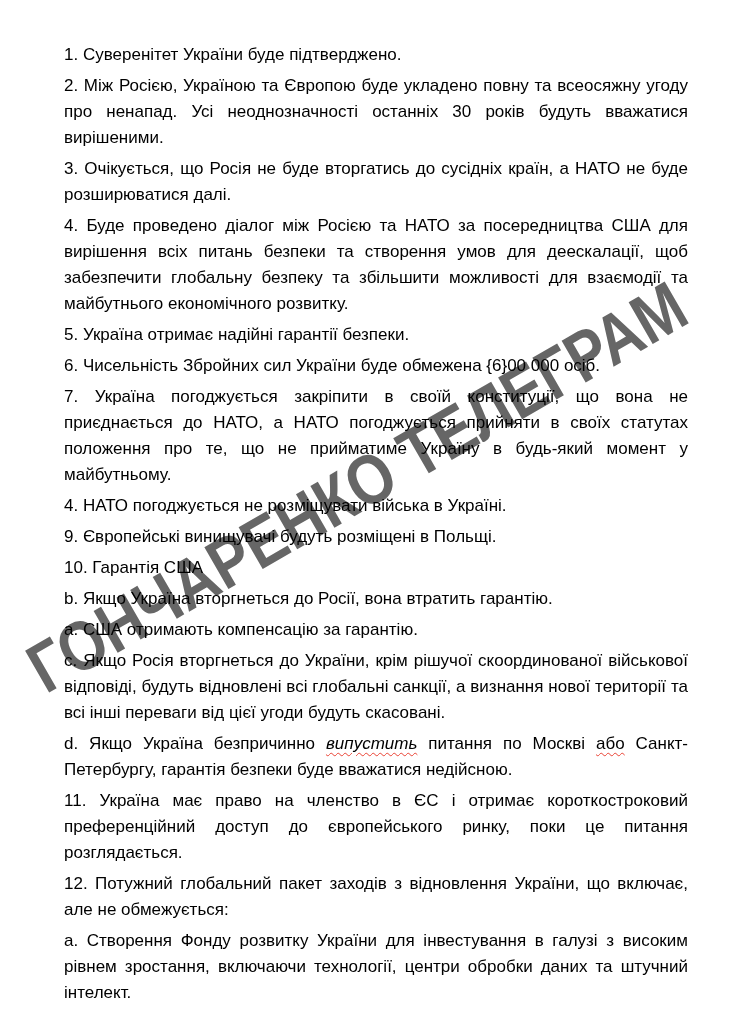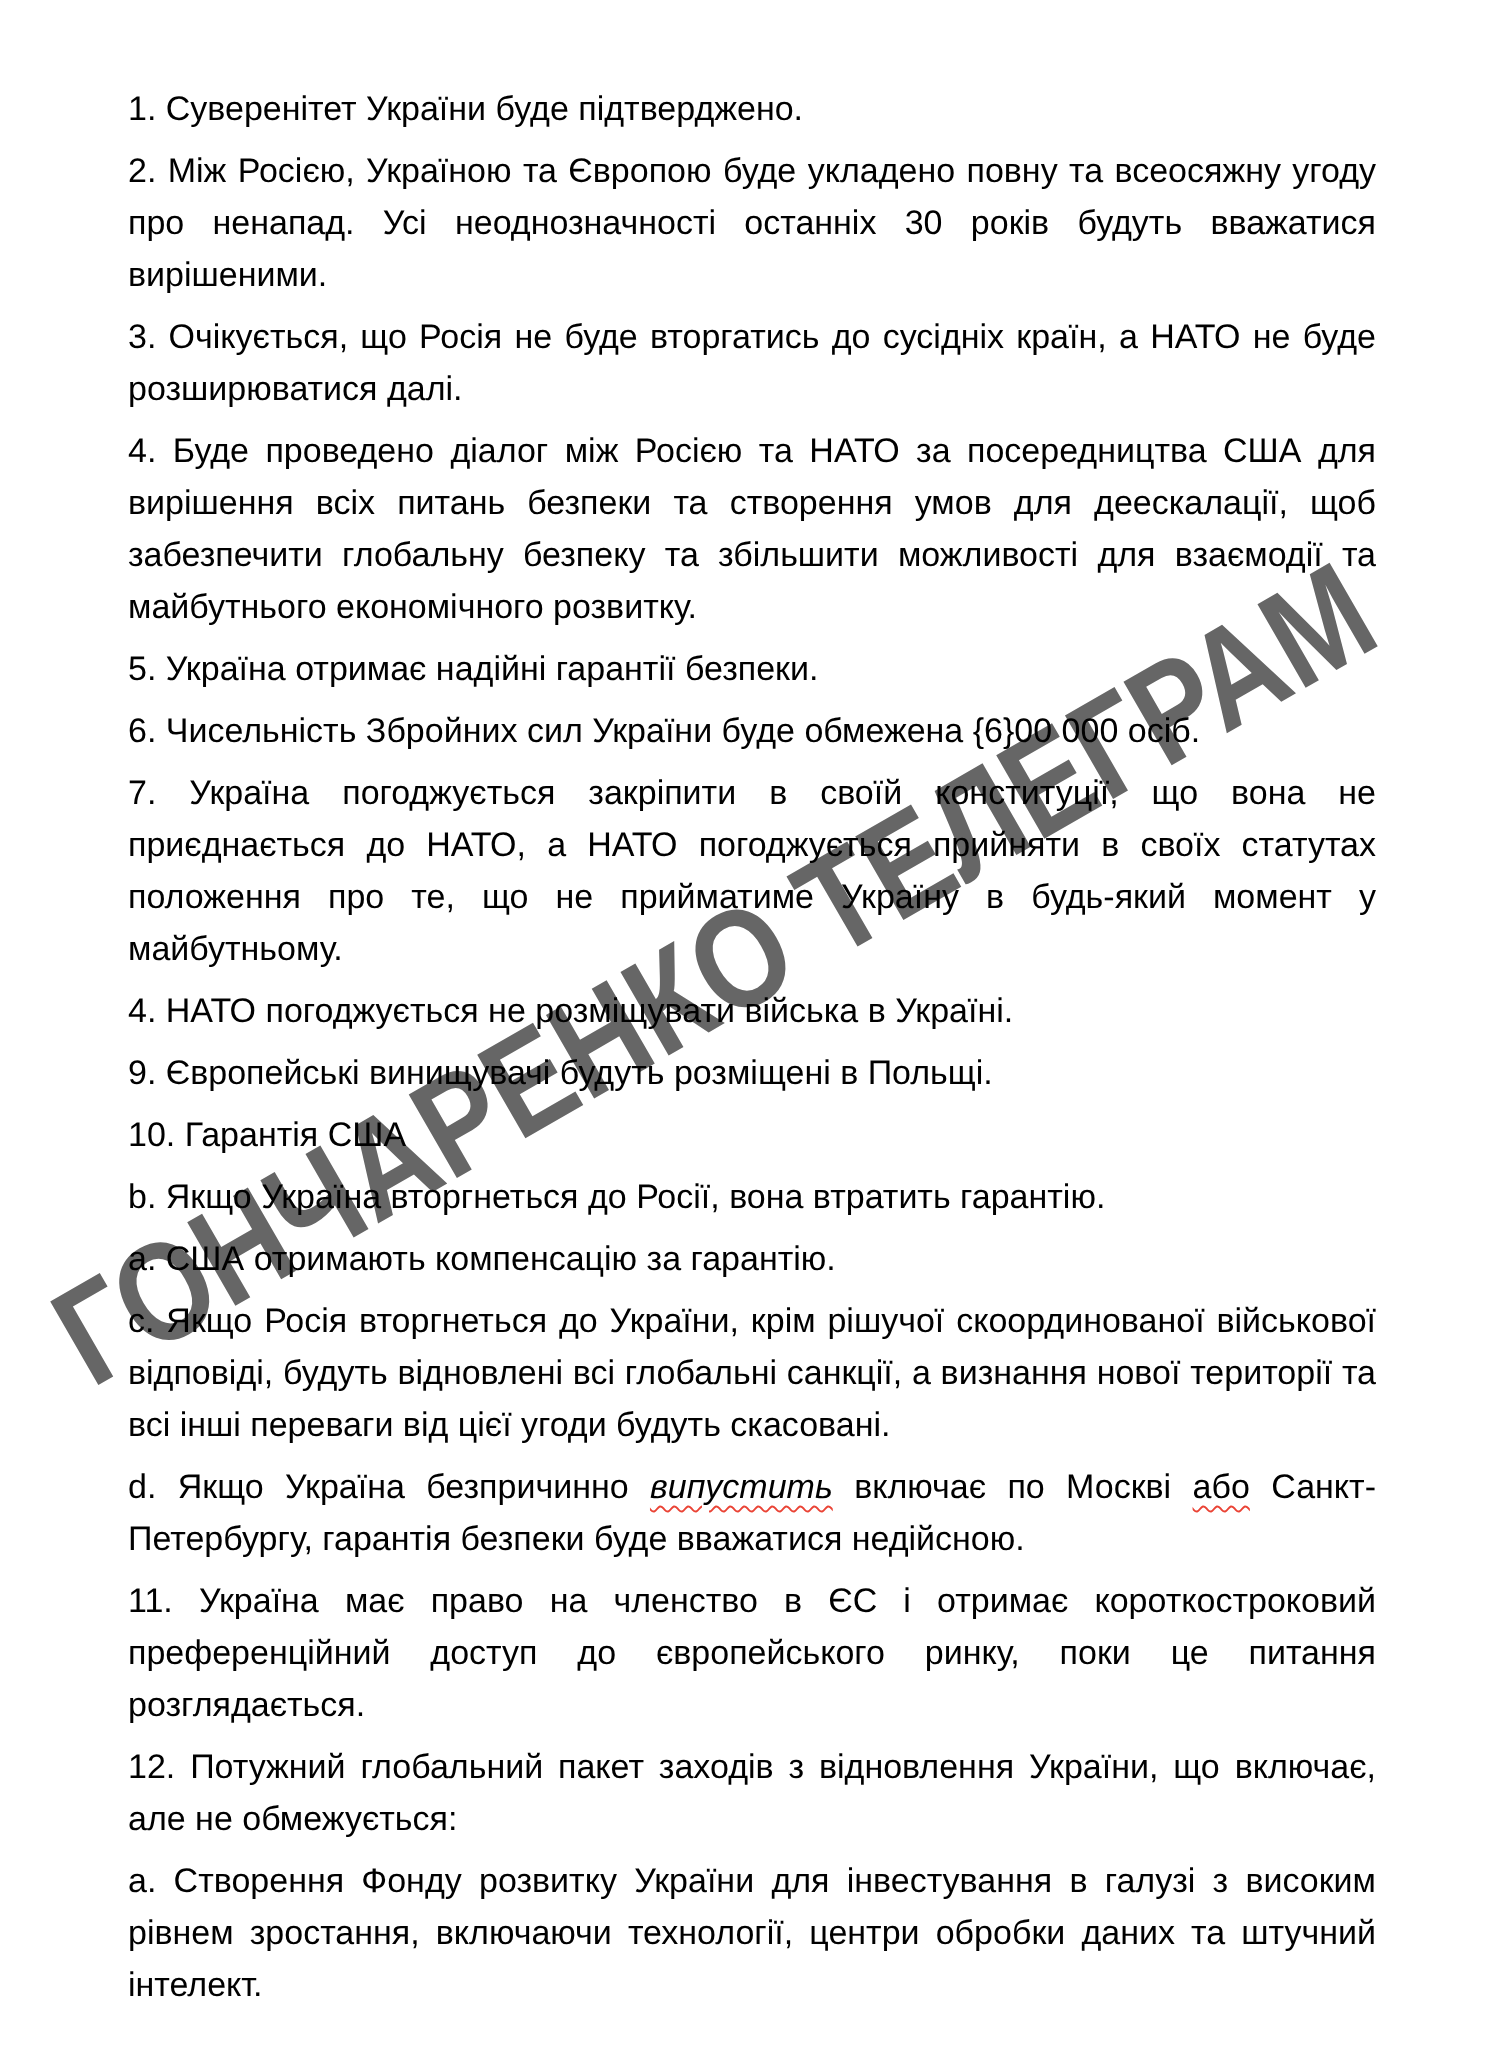--- a/index.html
+++ b/index.html
@@ -64,18 +64,18 @@
       <p><span>4. Буде проведено діалог між Росією та НАТО за посередництва США для вирішення всіх питань безпеки та створення умов для деескалації, щоб забезпечити глобальну безпеку та збільшити можливості для взаємодії та майбутнього економічного розвитку.</span></p>
       <p><span>5. Україна отримає надійні гарантії безпеки.</span></p>
       <p><span>6. Чисельність Збройних сил України буде обмежена {6}00 000 осіб.</span></p>
       <p><span>7. Україна погоджується закріпити в своїй конституції, що вона не приєднається до НАТО, а НАТО погоджується прийняти в своїх статутах положення про те, що не прийматиме Україну в будь-який момент у майбутньому.</span></p>
       <p><span>4. НАТО погоджується не розміщувати війська в Україні.</span></p>
       <p><span>9. Європейські винищувачі будуть розміщені в Польщі.</span></p>
       <p><span>10. Гарантія США</span></p>
       <p><span>b. Якщо Україна вторгнеться до Росії, вона втратить гарантію.</span></p>
       <p><span>a. США отримають компенсацію за гарантію.</span></p>
       <p><span>c. Якщо Росія вторгнеться до України, крім рішучої скоординованої військової відповіді, будуть відновлені всі глобальні санкції, а визнання нової території та всі інші переваги від цієї угоди будуть скасовані.</span></p>
-      <p><span>d. Якщо Україна безпричинно </span><span class="misspelled" style="text-decoration-color: rgb(234, 67, 53); font-style: italic;">випустить</span><span> включає по Москві </span><span class="misspelled" style="text-decoration-color: rgb(234, 67, 53);">або</span><span> Санкт-Петербургу, гарантія безпеки буде вважатися недійсною.</span></p>
+      <p><span>d. Якщо Україна безпричинно </span><span class="misspelled" style="text-decoration-color: rgb(234, 67, 53); font-style: italic;">випустить</span><span> питання по Москві </span><span class="misspelled" style="text-decoration-color: rgb(234, 67, 53);">або</span><span> Санкт-Петербургу, гарантія безпеки буде вважатися недійсною.</span></p>
       <p><span>11. Україна має право на членство в ЄС і отримає короткостроковий преференційний доступ до європейського ринку, поки це питання розглядається.</span></p>
       <p><span>12. Потужний глобальний пакет заходів з відновлення України, що включає, але не обмежується:</span></p>
       <p><span>a. Створення Фонду розвитку України для інвестування в галузі з високим рівнем зростання, включаючи технології, центри обробки даних та штучний інтелект.</span></p>
     </div>
 </div>
 
 </body></html>

